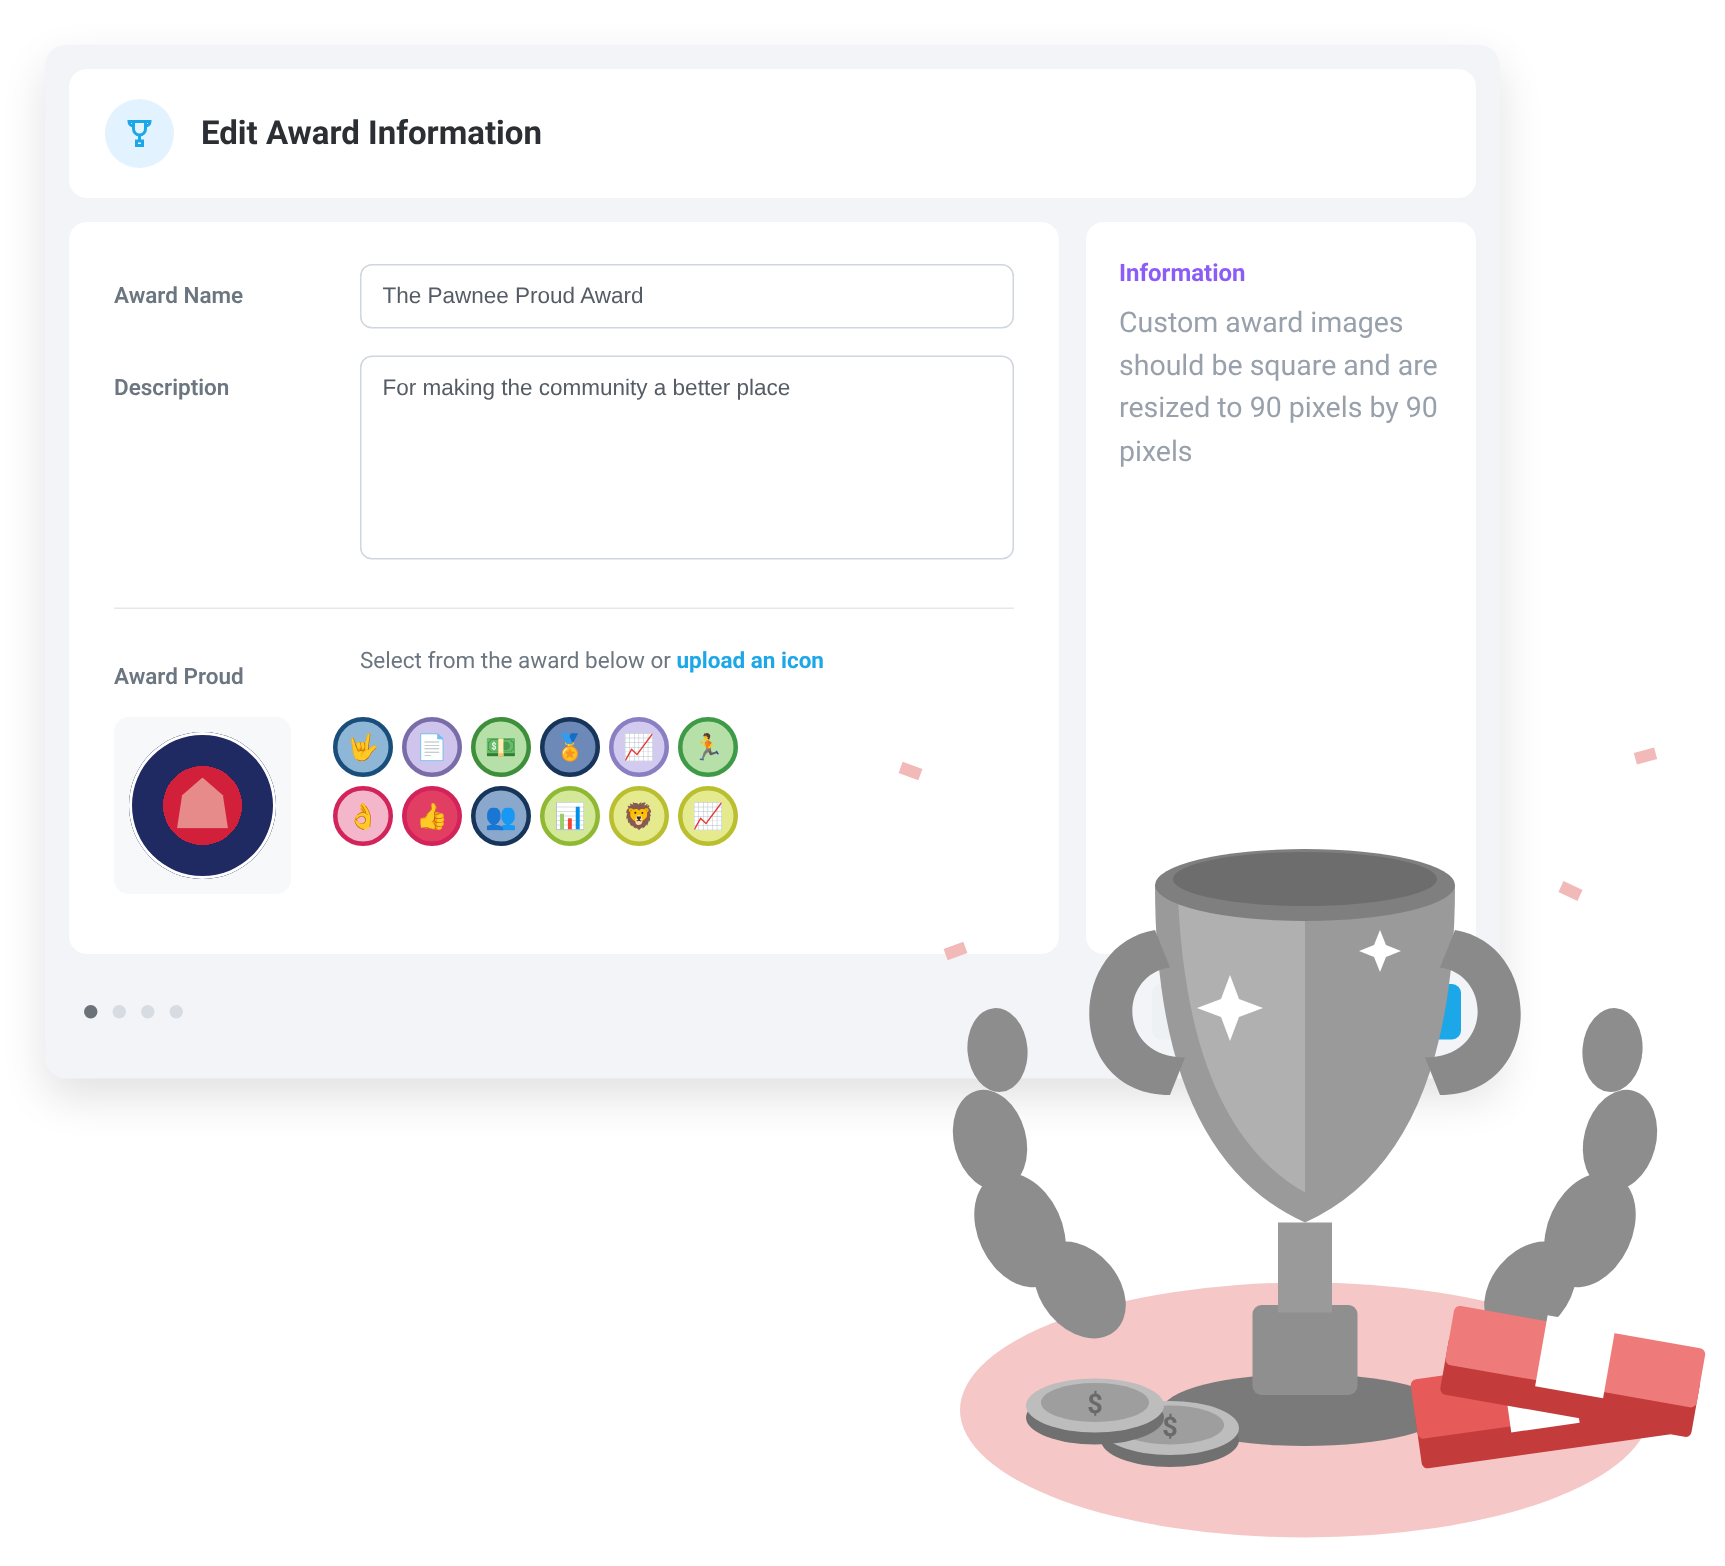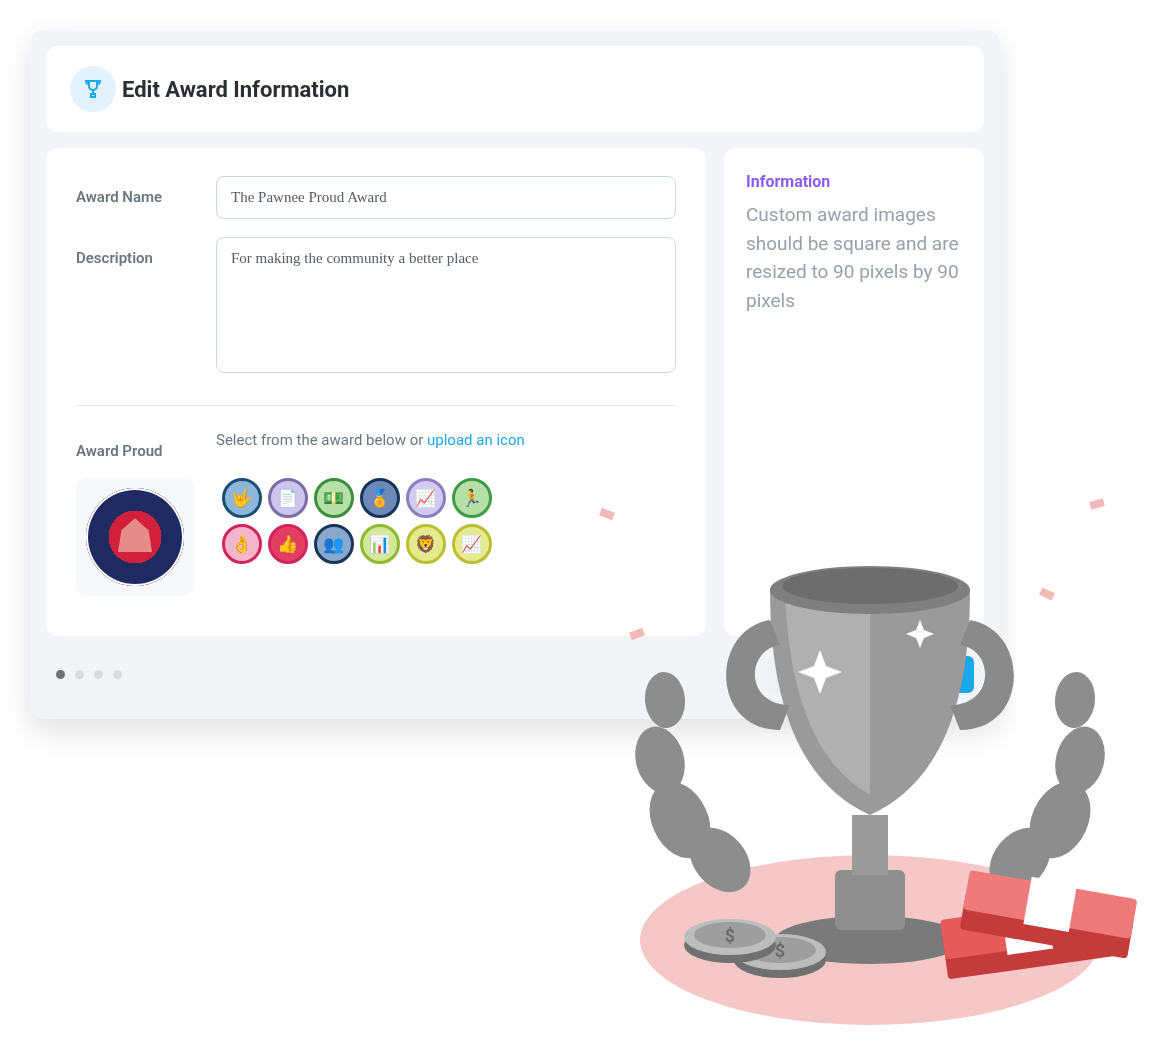--- a/index.html
+++ b/index.html
@@ -19,21 +19,21 @@
     border-radius: 14px;
     box-shadow: 0 12px 30px rgba(0,0,0,0.12);
     padding: 16px;
   }
   .header-card {
     background: #fff;
     border-radius: 12px;
     padding: 20px 24px;
     display: flex;
     align-items: center;
-    gap: 6px;
+    gap: 18px;
   }
   .header-icon-wrap {
     width: 46px; height: 46px;
     border-radius: 50%;
     background: #e3f2ff;
     display: flex; align-items: center; justify-content: center;
   }
   .header-icon-wrap svg { width: 24px; height: 24px; }
   .header-title {
     font-size: 22px;
@@ -53,55 +53,57 @@
     padding: 28px 30px 40px 30px;
   }
   .right-card {
     width: 260px;
     background: #fff;
     border-radius: 12px;
     padding: 24px 22px;
   }
   .form-row {
     display: flex;
+    gap: 24px;
     margin-bottom: 18px;
   }
   .form-label {
     width: 140px;
     font-size: 15px;
     color: #6c7680;
     font-weight: 600;
     padding-top: 12px;
   }
   .form-control {
     flex: 1;
   }
   .text-input, .text-area {
     width: 100%;
     border: 1.5px solid #cfd6de;
     border-radius: 8px;
     padding: 12px 14px;
     font-size: 15px;
     color: #555c65;
-    font-family: Liberation Serif, serif;
+    font-family: Liberation Sans, sans-serif;
     background: #fff;
   }
   .text-area { height: 136px; resize: none; }
   .divider {
     border: none;
     border-top: 1px solid #e4e8ed;
     margin: 28px 0 24px 0;
   }
   .icon-hint {
     font-size: 15px;
     color: #6c7680;
   }
   .upload-link {
     color: #1ba7e8;
     cursor: pointer;
+    font-weight: bold;
   }
   .icon-area {
     display: flex;
     gap: 28px;
     margin-top: 18px;
     align-items: flex-start;
   }
   .current-icon-tile {
     width: 118px; height: 118px;
     border-radius: 10px;

